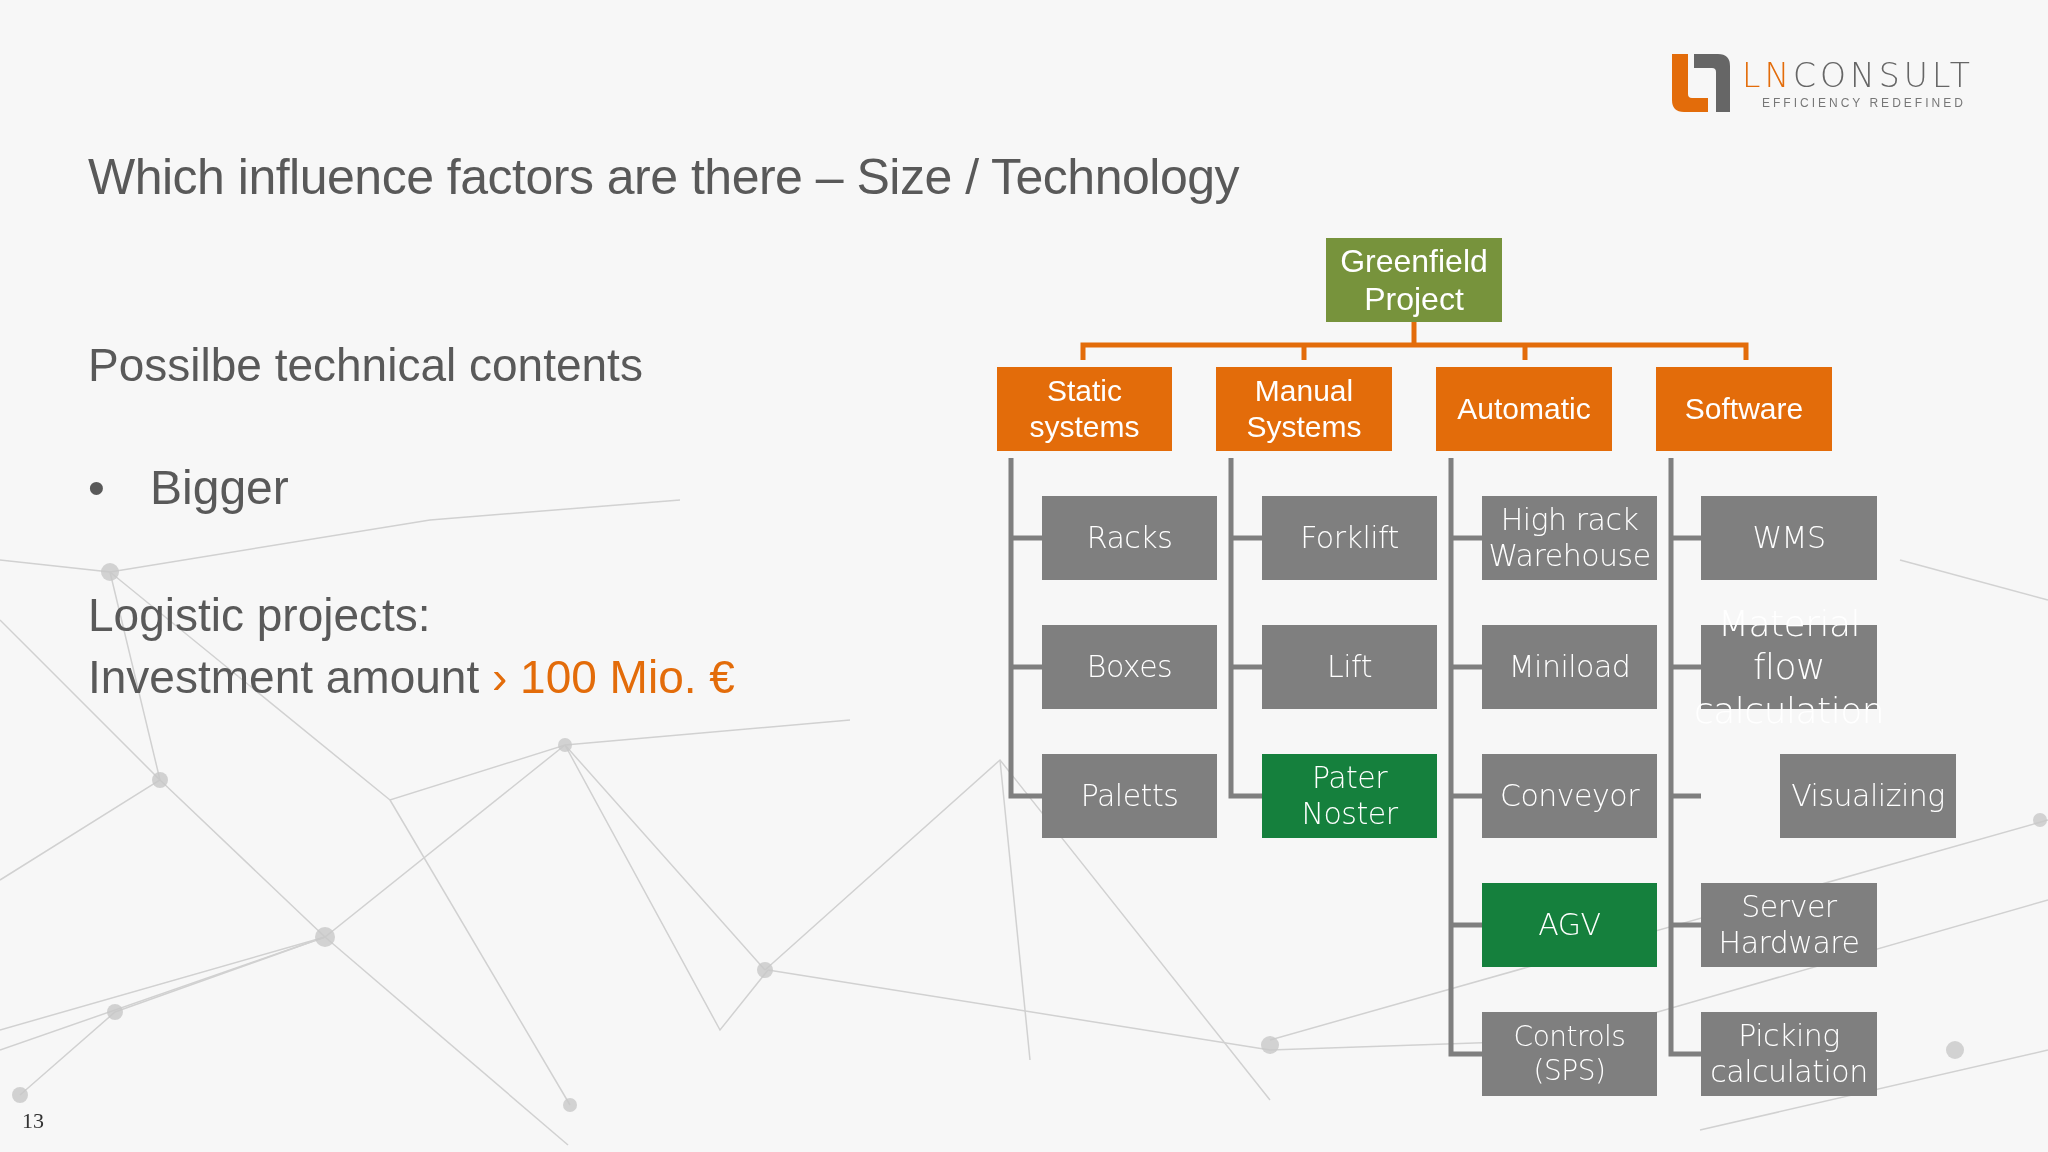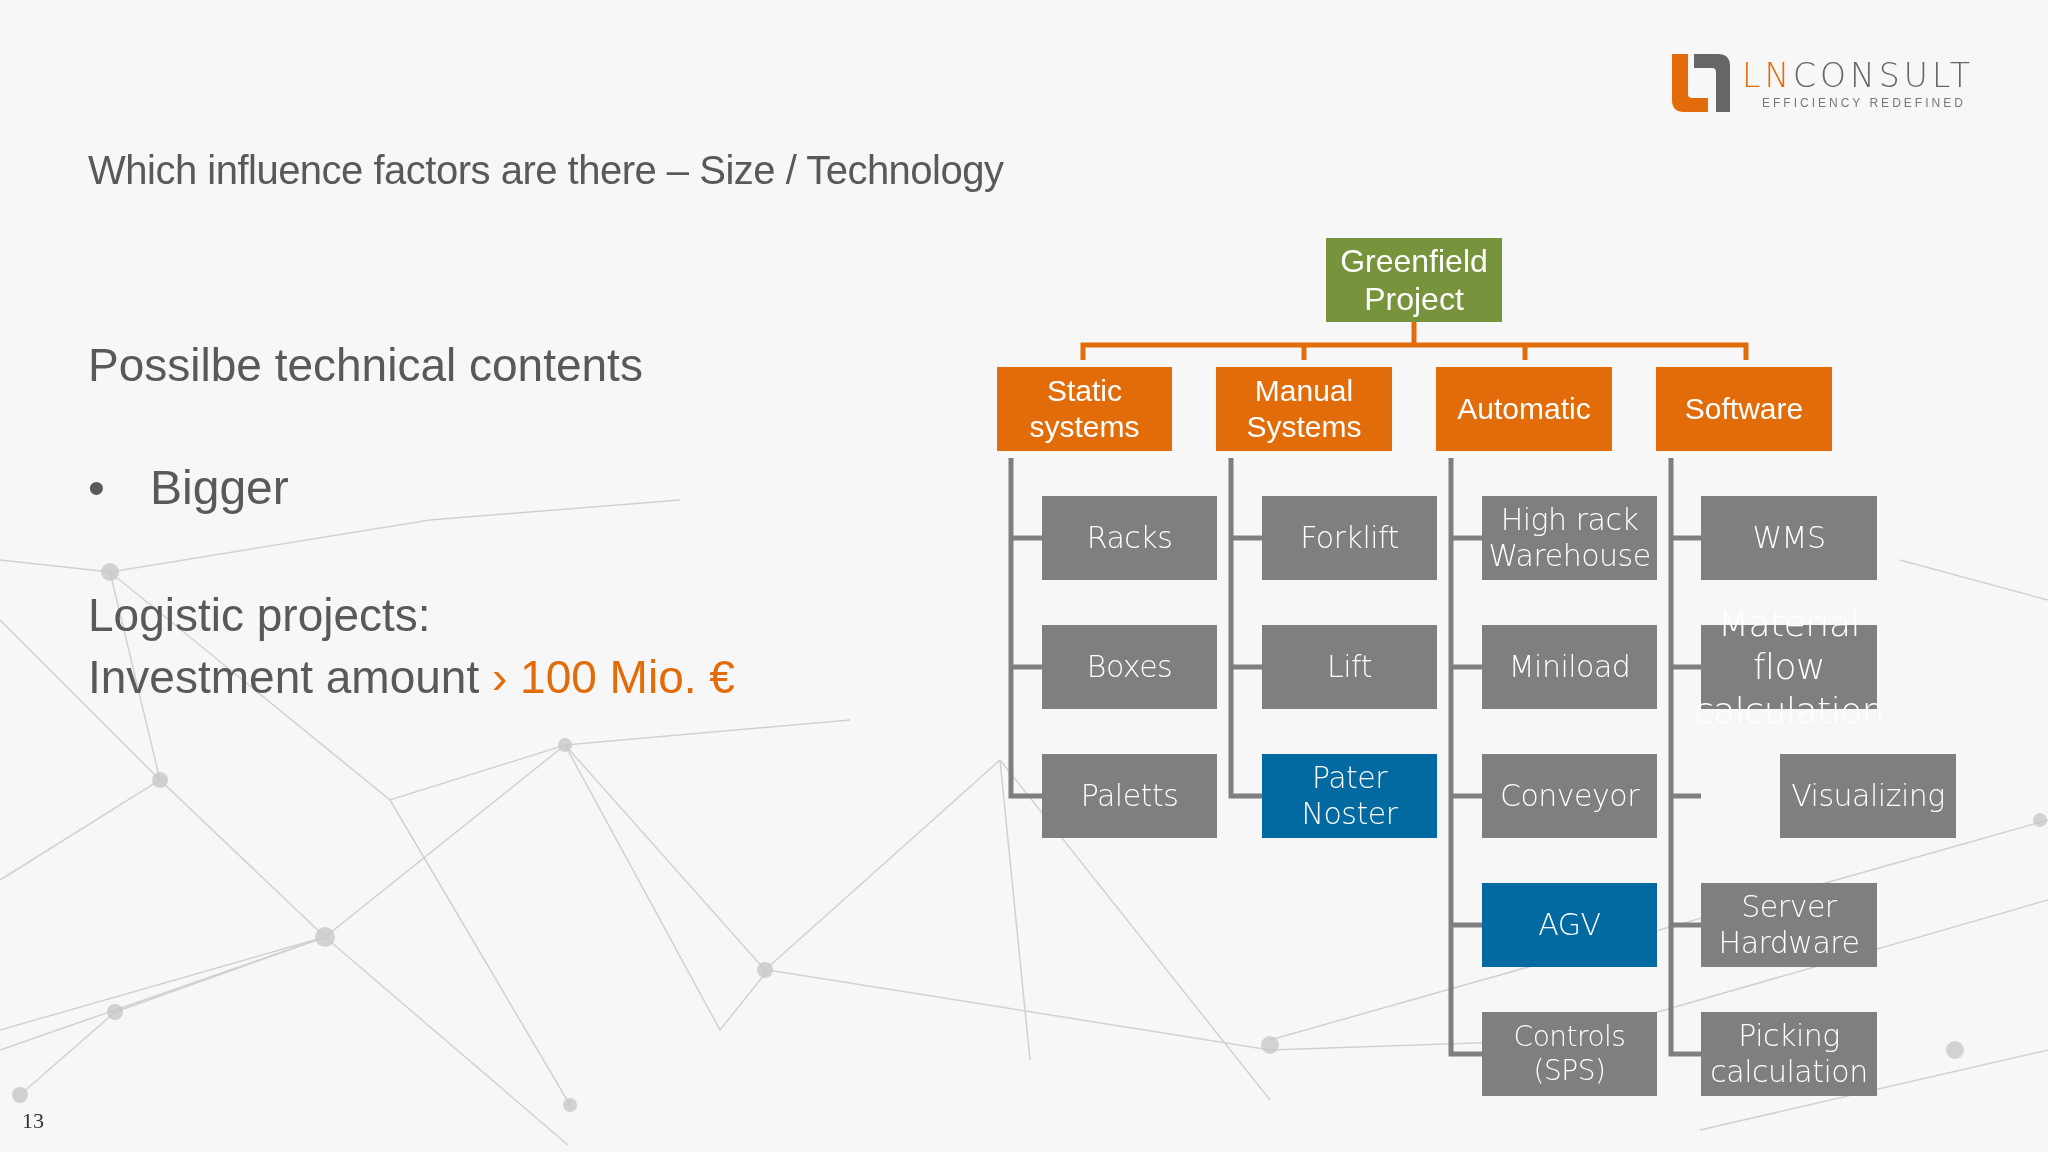--- a/index.html
+++ b/index.html
@@ -3,32 +3,32 @@
 <meta charset="utf-8">
 <style>
   html, body { margin:0; padding:0; }
   body { width:2048px; height:1152px; position:relative; overflow:hidden; background:#f7f7f7; font-family:"Liberation Sans", sans-serif; }
   .bg { position:absolute; left:0; top:0; width:2048px; height:1152px; }
   .logo { position:absolute; left:1670px; top:52px; width:330px; height:62px; }
   .logo-mark { position:absolute; left:0; top:0; width:62px; height:62px; }
   .logo-name { position:absolute; left:72px; top:4px; font-size:33px; letter-spacing:4px; color:#666; font-family:"DejaVu Sans", sans-serif; font-weight:300; }
   .logo-name .acc { color:#e36c0a; }
   .logo-tag { position:absolute; left:92px; top:44px; font-size:12px; letter-spacing:3px; color:#777; }
-  .title { position:absolute; left:88px; top:148px; font-size:40px; color:#595959; white-space:nowrap; letter-spacing:-0.5px; }
+  .title { position:absolute; left:88px; top:148px; font-size:50px; color:#595959; white-space:nowrap; letter-spacing:-0.5px; }
   .subhead { position:absolute; left:88px; top:338px; font-size:46px; color:#595959; white-space:nowrap; }
   .bullet { position:absolute; left:88px; top:460px; font-size:48px; color:#595959; white-space:nowrap; }
   .bullet .dot { display:inline-block; width:62px; }
   .logi { position:absolute; left:88px; top:584px; font-size:46px; color:#595959; line-height:62px; white-space:nowrap; }
   .logi .orange { color:#e36c0a; }
   .pagenum { position:absolute; left:22px; top:1108px; font-size:22px; color:#333; font-family:"Liberation Serif", serif; }
   .box { position:absolute; display:flex; align-items:center; justify-content:center; text-align:center; color:#fff; box-sizing:border-box; line-height:1.2; }
   .root { background:#77933c; font-size:32px; }
   .cat { background:#e36c0a; font-size:30px; }
   .leaf { background:#7f7f7f; font-size:30px; font-family:"DejaVu Sans", sans-serif; font-weight:300; letter-spacing:-0.5px; }
-  .leaf.dim { background:#0369a1; }
+  .leaf.dim { background:#15803d; }
 </style>
 </head>
 <body>
 
 <svg class="bg" viewBox="0 0 2048 1152">
   <g stroke="#c8c8c8" stroke-width="1.5" fill="none" opacity="0.8">
     <polyline points="0,560 110,572 160,780 0,880"></polyline>
     <polyline points="110,572 390,800 565,745 765,970"></polyline>
     <polyline points="160,780 325,937 565,745"></polyline>
     <polyline points="325,937 115,1012 20,1095"></polyline>

